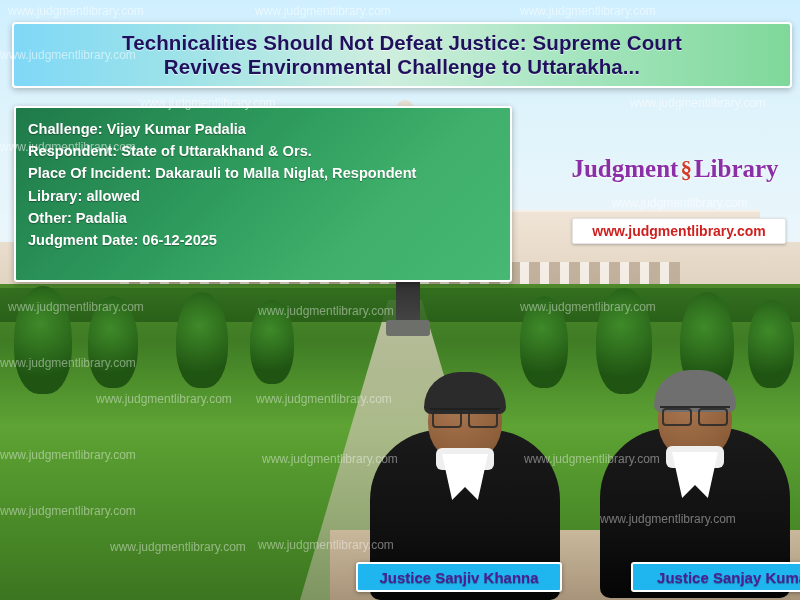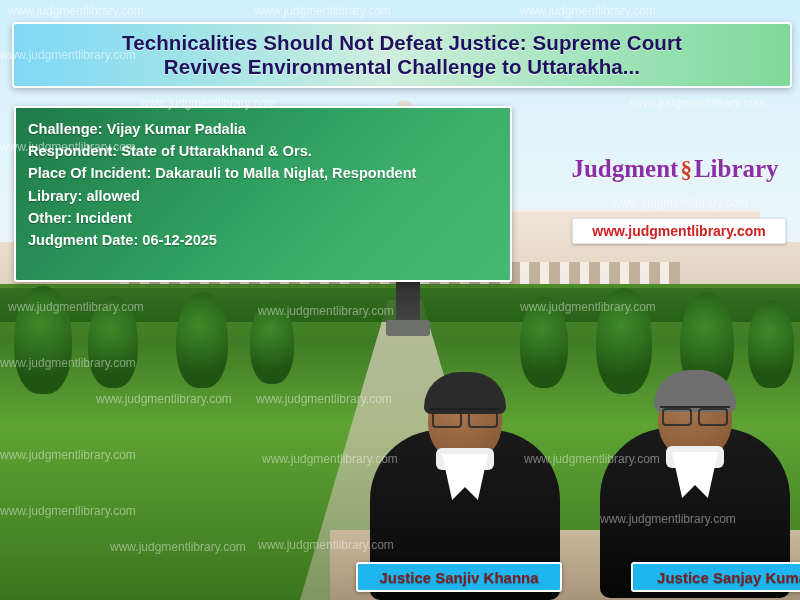--- a/index.html
+++ b/index.html
@@ -168,21 +168,21 @@
     position:absolute;left:330px;top:530px;width:470px;height:70px;
     background:linear-gradient(180deg,#c9b89c,#a8947a);
   }
   .name-tag{
     position:absolute;height:26px;
     background:#1fb5ef;border:2px solid #ffffff;border-radius:3px;
     display:flex;align-items:center;justify-content:center;
     box-shadow:0 1px 4px rgba(0,0,0,.35);
   }
   .name-tag span{
-    color:#7f1d1d;font-weight:bold;font-size:15px;white-space:nowrap;
+    color:#4c1d95;font-weight:bold;font-size:15px;white-space:nowrap;
     text-shadow:0 1px 1px rgba(0,0,0,.35);
   }
 </style>
 </head>
 <body>
 
 <div id="card">
 
   <div class="sky"></div>
 
@@ -237,21 +237,21 @@
       <span>Technicalities Should Not Defeat Justice: Supreme Court</span><br>
       <span>Revives Environmental Challenge to Uttarakha...</span>
     </div>
   </div>
 
   <div class="details">
     <div>Challenge: Vijay Kumar Padalia</div>
     <div>Respondent: State of Uttarakhand &amp; Ors.</div>
     <div>Place Of Incident: Dakarauli to Malla Niglat, Respondent</div>
     <div>Library: allowed</div>
-    <div>Other: Incident</div>
+    <div>Other: Padalia</div>
     <div>Judgment Date: 06-12-2025</div>
   </div>
 
   <div class="brand">
     <div class="brand-text">
       <span>Judgment</span><span class="brand-sym">§</span><span>Library</span>
     </div>
   </div>
 
   <div class="url-box">

